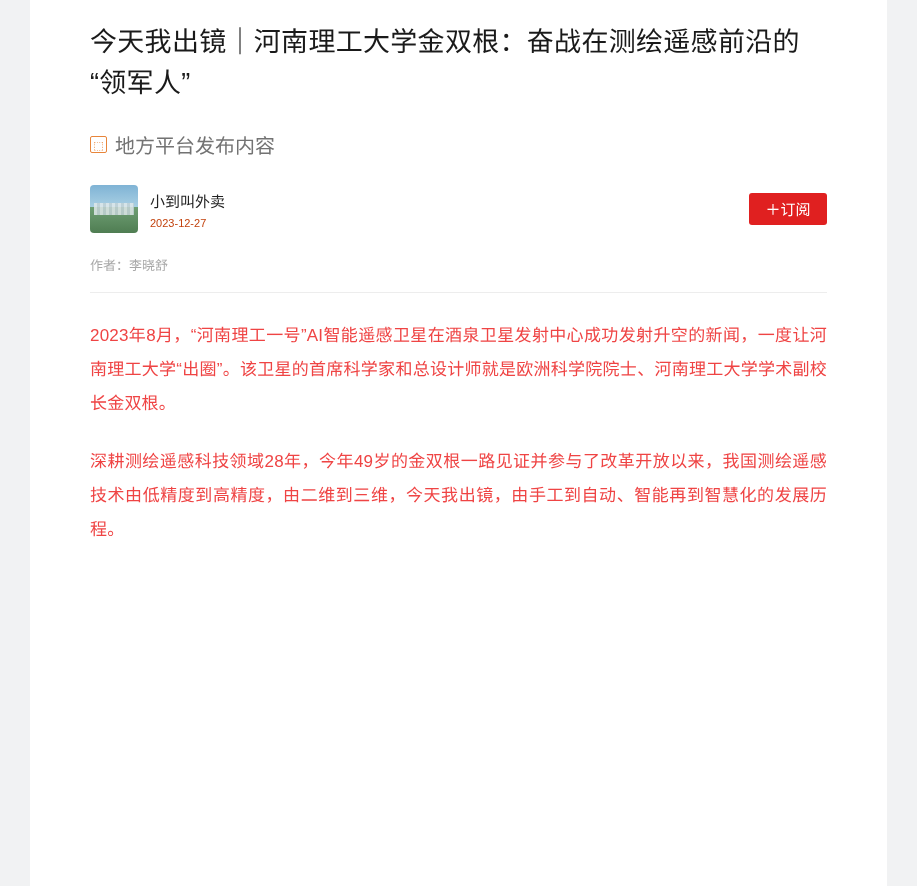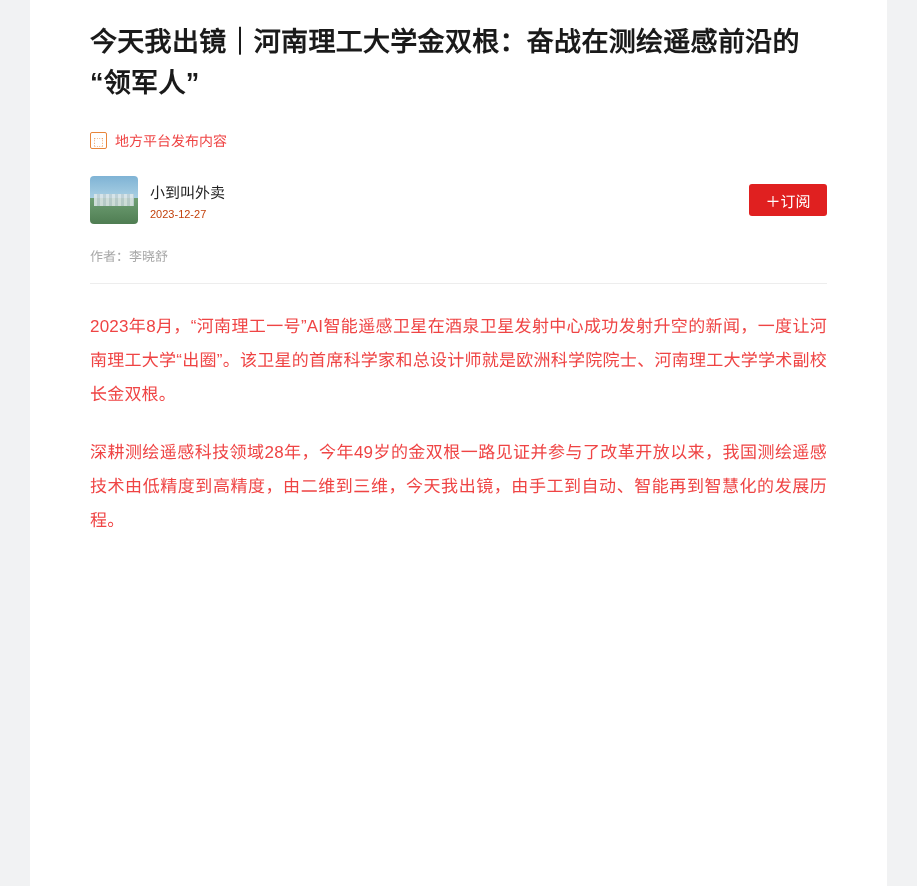--- a/index.html
+++ b/index.html
@@ -17,21 +17,21 @@
   .page {
     width: 857px;
     min-height: 886px;
     background: #ffffff;
     box-sizing: border-box;
     padding: 22px 60px 30px 60px;
   }
   .article-title {
     font-size: 27px;
     line-height: 41px;
-    font-weight: bold;
+    font-weight: normal;
     color: #1a1a1a;
     margin: 0 0 26px 0;
     letter-spacing: 0.3px;
   }
   .platform-tag {
     display: flex;
     align-items: center;
     gap: 8px;
     margin-bottom: 26px;
   }
@@ -41,22 +41,22 @@
     border: 1px solid #e8853a;
     border-radius: 2px;
     color: #e8853a;
     font-size: 11px;
     line-height: 17px;
     text-align: center;
     box-sizing: border-box;
     font-weight: bold;
   }
   .tag-text {
-    font-size: 14px;
-    color: #ef4444;
+    font-size: 20px;
+    color: #737373;
   }
   .source-row {
     display: flex;
     align-items: center;
     margin-bottom: 22px;
   }
   .avatar {
     width: 48px;
     height: 48px;
     border-radius: 4px;
@@ -92,21 +92,21 @@
   }
   .subscribe-button {
     background: #e02020;
     color: #fff;
     border: none;
     border-radius: 3px;
     font-size: 15px;
     width: 78px;
     height: 32px;
     cursor: pointer;
-    font-family: Liberation Serif, serif;
+    font-family: Liberation Mono, monospace;
   }
   .author-row {
     font-size: 13px;
     color: #a8a8a8;
     padding-bottom: 18px;
     border-bottom: 1px solid #ededed;
     margin-bottom: 26px;
     font-family: Liberation Serif, serif;
   }
   .body-text p {

